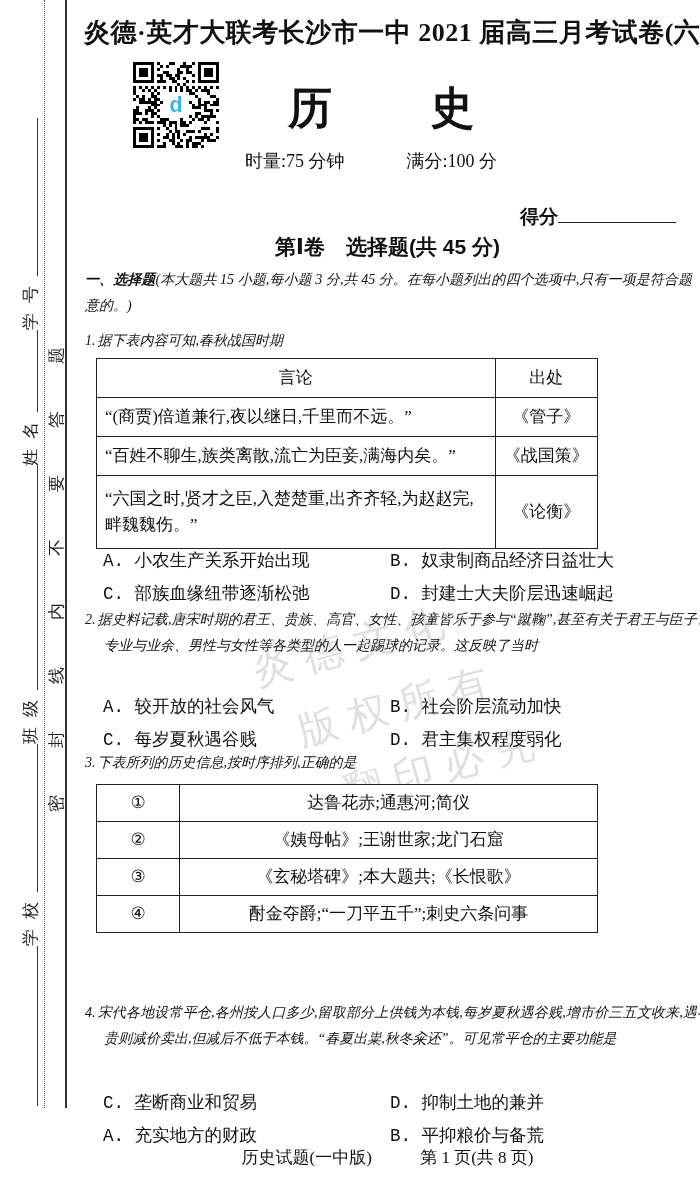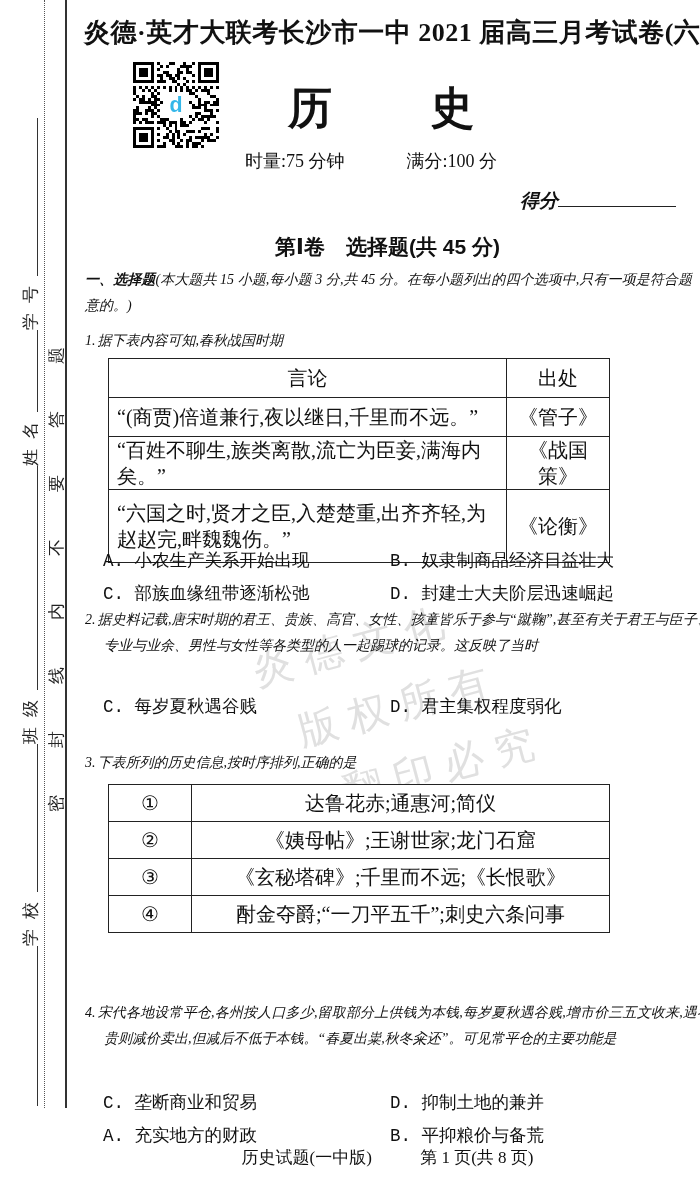--- a/index.html
+++ b/index.html
@@ -19,42 +19,42 @@
             letter-spacing:47px;white-space:nowrap;line-height:20px;}
 
   
   .exam-title{left:84px;top:15px;width:612px;font-weight:bold;font-size:26px;
               letter-spacing:0.5px;white-space:nowrap;font-family:"Liberation Serif","DejaVu Serif",serif;}
   .qr{left:133px;top:62px;width:86px;height:86px;}
   .subject{left:288px;top:84px;width:186px;display:flex;justify-content:space-between;
            font-size:44px;font-weight:bold;font-family:"Liberation Sans","DejaVu Sans",sans-serif;line-height:48px;}
   .meta-line{left:245px;top:149px;width:340px;display:flex;font-size:18px;}
   .meta-line .gap{width:62px;}
-  .score-line{left:520px;top:186px;font-size:19px;font-weight:bold;
-              font-family:"Liberation Sans","DejaVu Sans",sans-serif;font-style:italic;}
+  .score-line{left:520px;top:202px;font-size:19px;font-weight:bold;
+              font-family:"Liberation Sans","DejaVu Sans",sans-serif;}
   .score-uline{display:inline-block;width:118px;border-bottom:1.5px solid #222;height:20px;}
 
   
   .watermark{left:265px;top:585px;width:380px;transform:rotate(-15deg);color:#e0e0e0;
              font-size:40px;letter-spacing:12px;line-height:70px;z-index:0;
              font-family:"Liberation Sans","DejaVu Sans",sans-serif;pointer-events:none;}
   .watermark div:nth-child(2){padding-left:28px;}
   .watermark div:nth-child(3){padding-left:56px;}
 
   
   .content{z-index:1;}
   .sec-title{left:85px;top:233px;width:605px;text-align:center;font-weight:bold;font-size:21px;
              font-family:"Liberation Sans","DejaVu Sans",sans-serif;}
   .para{left:85px;width:607px;font-size:14px;line-height:26px;text-align:justify;font-style:italic;}
   .hang{padding-left:19px;text-indent:-19px;}
   .lead{font-weight:bold;font-family:"Liberation Sans","DejaVu Sans",sans-serif;}
   .qnum{padding-right:2px;}
 
-  table.qtable{position:absolute;left:108px;width:502px;border-collapse:collapse;
-               font-size:20px;background:#fff;}
+  table.qtable{position:absolute;left:96px;width:502px;border-collapse:collapse;
+               font-size:17px;background:#fff;}
   table.qtable td{border:1.4px solid #222;padding:0 8px;line-height:26px;}
   .t1 td.c1{width:460px;}
   .t1 td.c2{width:112px;text-align:center;padding:0 2px;}
   .t1 .hrow td{text-align:center;height:38px;}
   .t1 .r td{height:38px;margin-left:20px;}
   .t1 .r3 td{height:72px;}
   .t2 td{height:36px;text-align:center;}
   .t2 td.no{width:66px;}
 
   .opts{left:103px;width:587px;font-size:17.5px;}
@@ -171,20 +171,24 @@
       <div>D. 封建士大夫阶层迅速崛起</div>
     </div>
   </div>
 
   <div class="abs para hang content" style="top:607px">
     <span class="qnum">2.</span><span>据史料记载,唐宋时期的君王、贵族、高官、女性、孩童皆乐于参与“蹴鞠”,甚至有关于君王与臣子、专业与业余、男性与女性等各类型的人一起踢球的记录。这反映了当时</span>
   </div>
 
   <div class="abs opts content" style="top:694px">
     <div class="opt-row">
+      <div class="o1">A. 较开放的社会风气</div>
+      <div>B. 社会阶层流动加快</div>
+    </div>
+    <div class="opt-row">
       <div class="o1">C. 每岁夏秋遇谷贱</div>
       <div>D. 君主集权程度弱化</div>
     </div>
   </div>
 
   <div class="abs para content" style="top:750px">
     <span class="qnum">3.</span><span>下表所列的历史信息,按时序排列,正确的是</span>
   </div>
 
   <table class="qtable t2 content" style="top:784px">
@@ -192,21 +196,21 @@
         <tr>
       <td class="no">①</td>
       <td>达鲁花赤;通惠河;简仪</td>
     </tr>
     <tr>
       <td class="no">②</td>
       <td>《姨母帖》;王谢世家;龙门石窟</td>
     </tr>
     <tr>
       <td class="no">③</td>
-      <td>《玄秘塔碑》;千里而不远;《长恨歌》</td>
+      <td>《玄秘塔碑》;本大题共;《长恨歌》</td>
     </tr>
     <tr>
       <td class="no">④</td>
       <td>酎金夺爵;“一刀平五千”;刺史六条问事</td>
     </tr>
   </tbody>
     </table>
 
 
   <div class="abs para hang content" style="top:1000px">

